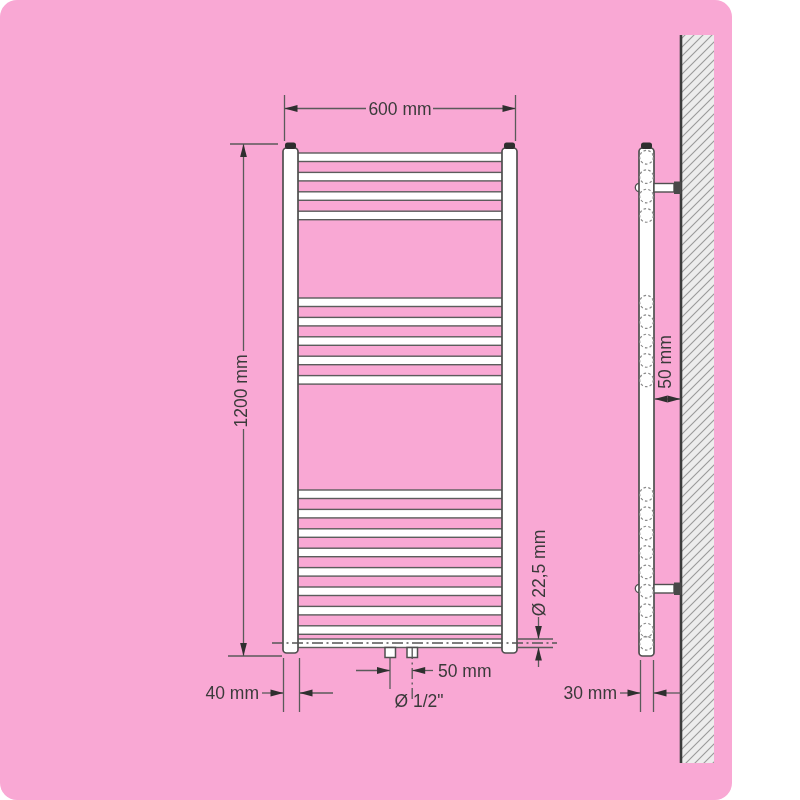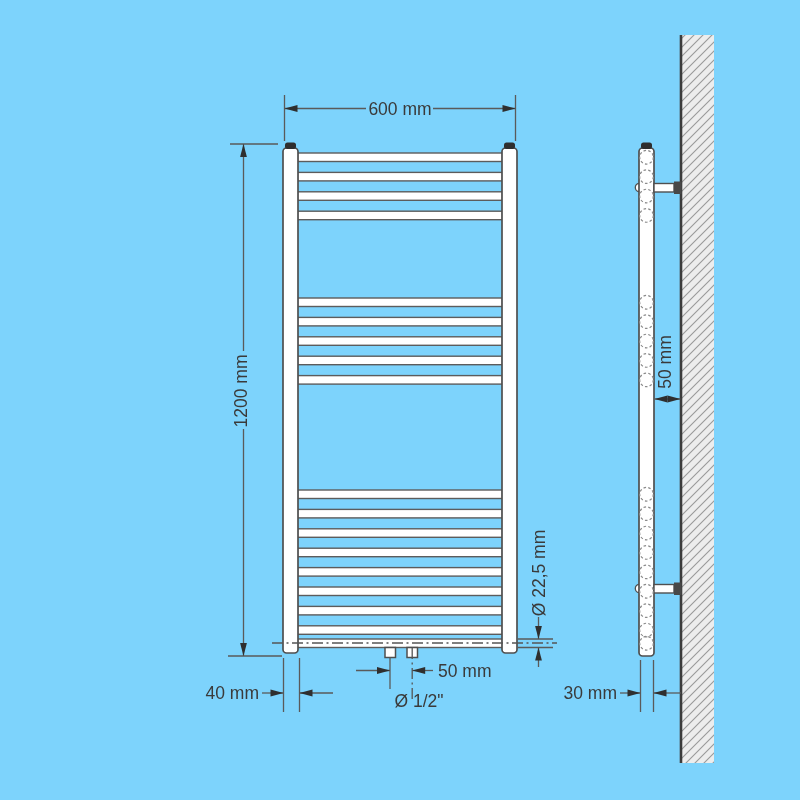--- a/index.html
+++ b/index.html
@@ -1,16 +1,16 @@
 <!DOCTYPE html>
 <html><head>
 <meta charset="utf-8">
 <style>
   html,body{margin:0;padding:0;background:#fff;}
-  .canvas{position:relative;width:800px;height:800px;background:#7dd3fc;overflow:hidden;}
+  .canvas{position:relative;width:732px;height:800px;background:#f9a8d4;overflow:hidden;border-radius:17px;}
   svg{display:block;}
   .thin {stroke:#5a5a5a;stroke-width:1.3;fill:none;}
   .tube {fill:#fff;stroke:#4f4f4f;stroke-width:1.7;}
   .rung {fill:#fff;stroke:#5c5c5c;stroke-width:1.4;}
   .cap  {fill:#2e2e2e;stroke:none;}
   .stub {fill:#fff;stroke:#4f4f4f;stroke-width:1.5;}
   .dashdot{stroke:#555;stroke-width:1.3;stroke-dasharray:11 3.5 2 3.5;fill:none;}
   .hcirc{fill:none;stroke:#8a8a8a;stroke-width:1.2;stroke-dasharray:2.6 2.2;}
   .arr  {fill:#2f2f2f;stroke:none;}
   .dtext{font-family:"Liberation Sans",sans-serif;font-size:17.5px;fill:#3a3a3a;dominant-baseline:central;}

